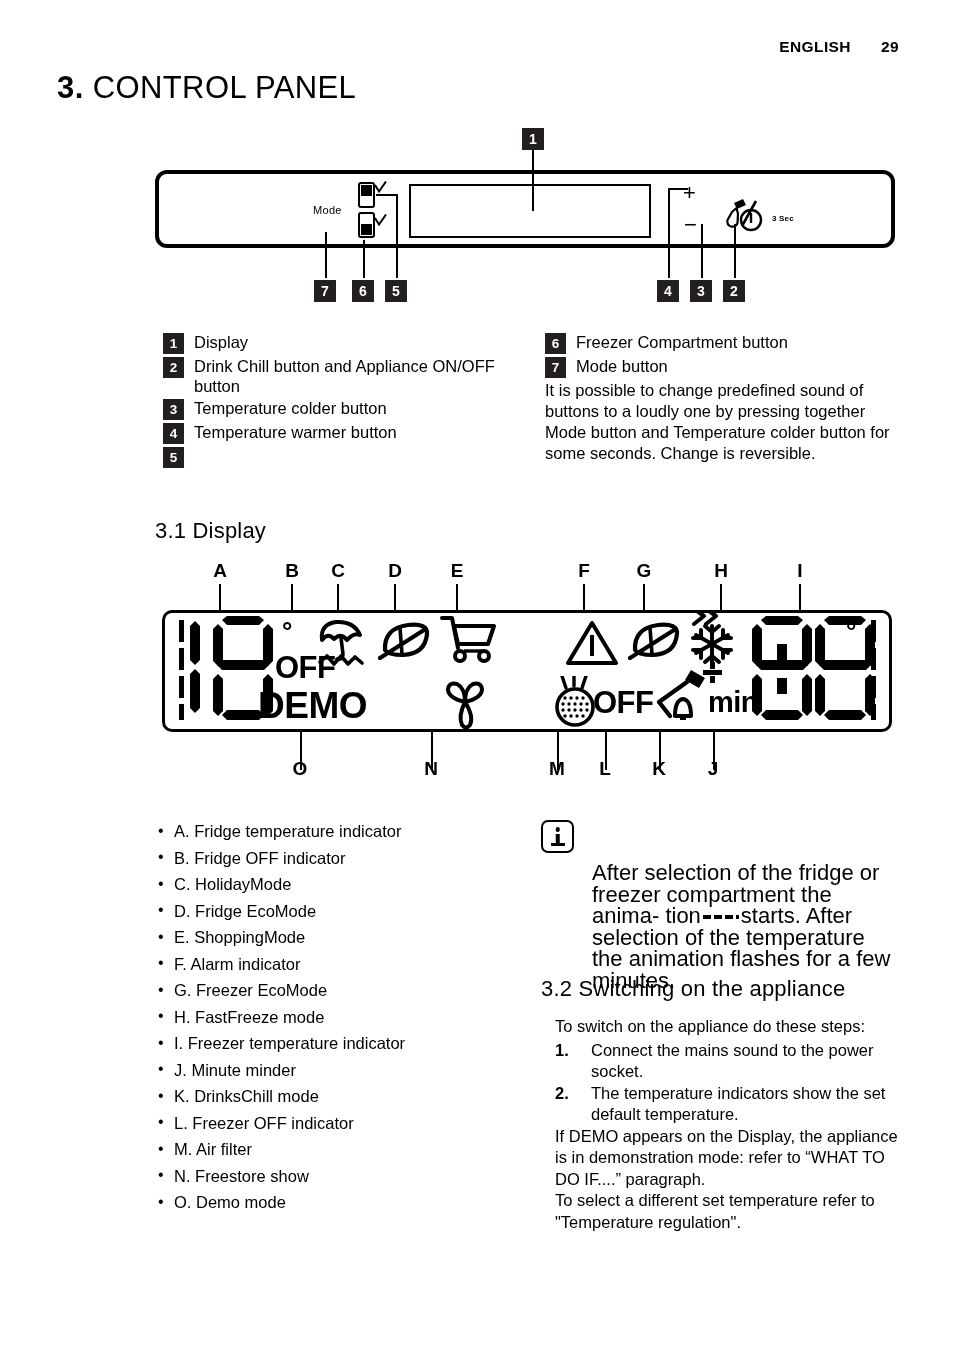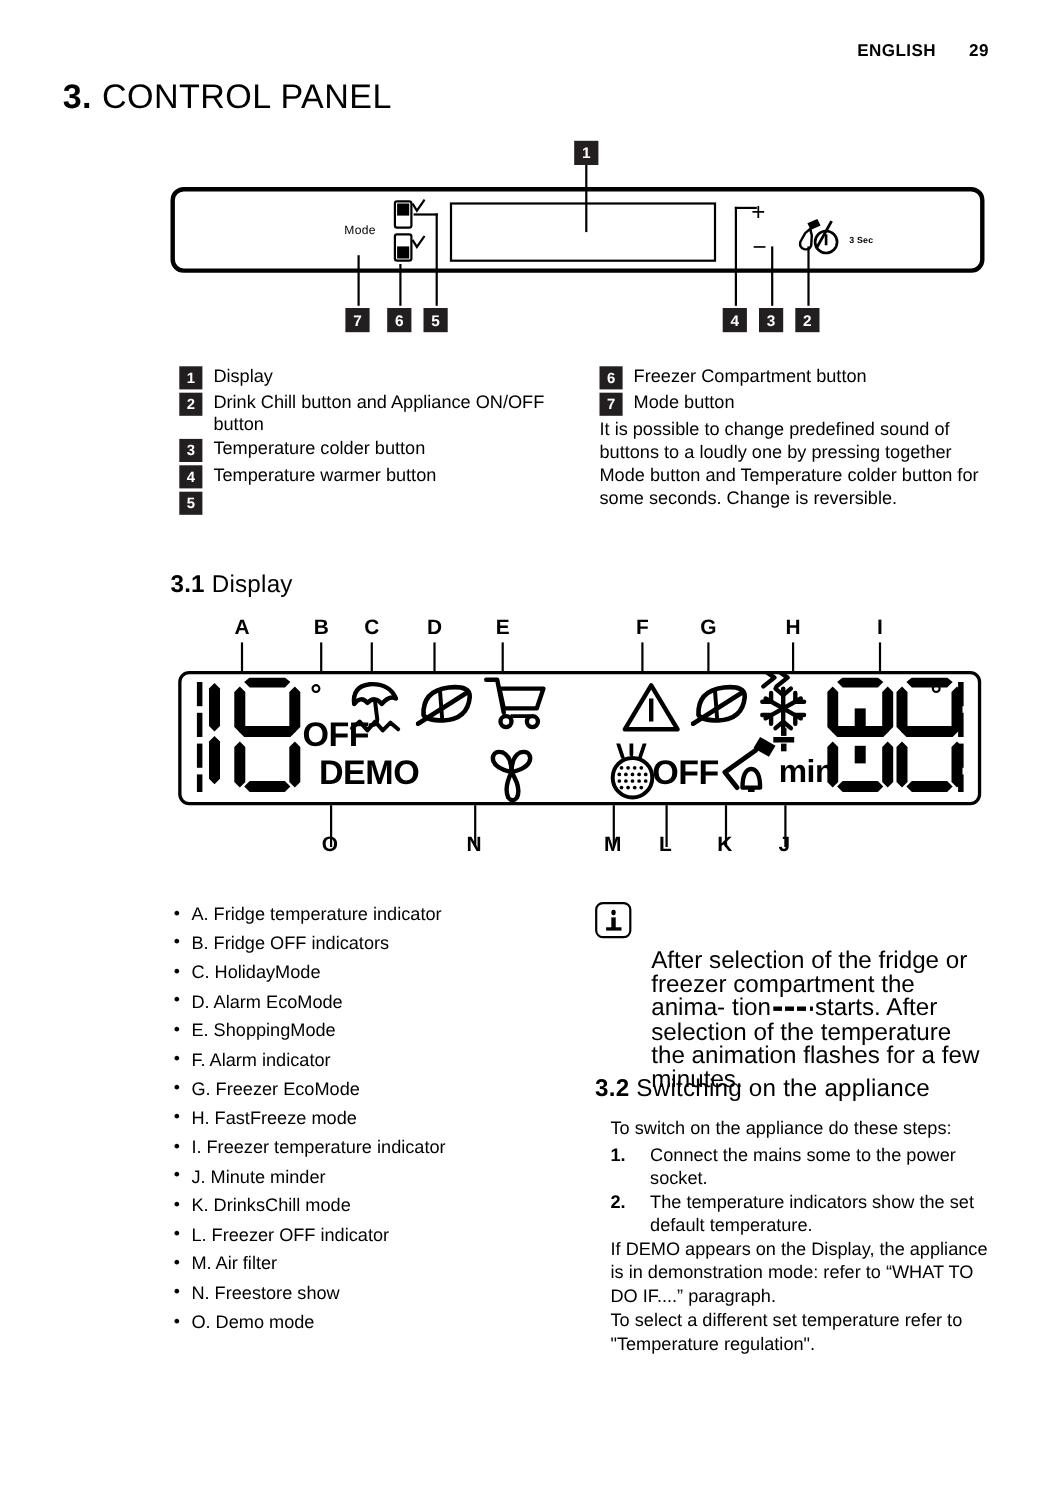--- a/index.html
+++ b/index.html
@@ -177,21 +177,21 @@
     line-height: 21px;
     margin-top: 1px;
   }
 
   
   .sub-title {
     font-size: 22px;
     font-weight: 300;
     letter-spacing: 0.2px;
   }
-  .sub-title .num { font-weight: bold; }
+  .sub-title .num { font-weight: normal; }
 
   
   .lcd-figure {
     position: absolute;
     top: 558px;
     left: 150px;
     width: 760px;
     height: 225px;
   }
   .lcd-body {
@@ -492,21 +492,21 @@
       <polygon points="36,54 31,49 36,44 78,44 83,49 78,54" fill="#000"></polygon>
       <polygon points="32,58 37,63 37,95 32,100 27,95 27,63" fill="#000"></polygon>
       <polygon points="82,58 87,63 87,95 82,100 77,95 77,63" fill="#000"></polygon>
       <polygon points="36,99 41,94 73,94 78,99 73,104 41,104" fill="#000"></polygon>
     </svg>
   </div>
   <div class="lcd-text" style="left:132px; top:58px; font-size:26px;">°</div>
 
   <div class="lcd-text" style="left:125px; top:92px; font-size:31px;">OFF</div>
 
-  <div class="lcd-text" style="left:140px; top:127px; font-size:31px;">DEMO</div>
+  <div class="lcd-text" style="left:108px; top:127px; font-size:37px;">DEMO</div>
 
   <div class="lcd-icon" style="left:166px; top:60px;">
     <svg viewBox="0 0 52 52" width="52" height="52">
       <path d="M6 22 Q4 6 20 4 Q38 3 44 17" fill="none" stroke="#000" stroke-width="4" stroke-linecap="round"></path>
       <path d="M6 22 Q12 14 18 21 Q25 14 31 22 Q38 14 44 17" fill="none" stroke="#000" stroke-width="4" stroke-linejoin="round"></path>
       <path d="M25 20 L27 36 Q27 42 21 41" fill="none" stroke="#000" stroke-width="3.6" stroke-linecap="round"></path>
       <path d="M4 44 L11 38 L18 46 L25 38 L32 46 L39 39 L46 45" fill="none" stroke="#000" stroke-width="3.6" stroke-linejoin="round" stroke-linecap="round"></path>
     </svg>
   </div>
 
@@ -655,23 +655,23 @@
   <div class="lcd-tick" style="left:509px; top:174px; height:38px;"></div>
   <div class="lcd-letter" style="left:509px; top:200px;">K</div>
 
   <div class="lcd-tick" style="left:563px; top:174px; height:38px;"></div>
   <div class="lcd-letter" style="left:563px; top:200px;">J</div>
 </div>
 
 <div class="bullets" style="top:818px; left:155px; width:350px;">
   <ul>
     <li>A. Fridge temperature indicator</li>
-    <li>B. Fridge OFF indicators</li>
+    <li>B. Fridge OFF indicator</li>
     <li>C. HolidayMode</li>
-    <li>D. Alarm EcoMode</li>
+    <li>D. Fridge EcoMode</li>
     <li>E. ShoppingMode</li>
     <li>F. Alarm indicator</li>
     <li>G. Freezer EcoMode</li>
     <li>H. FastFreeze mode</li>
     <li>I. Freezer temperature indicator</li>
     <li>J. Minute minder</li>
     <li>K. DrinksChill mode</li>
     <li>L. Freezer OFF indicator</li>
     <li>M. Air filter</li>
     <li>N. Freestore show</li>
@@ -695,21 +695,21 @@
 <div class="sub-title" style="position:absolute; top:976px; left:541px;">
   <span class="num">3.2</span>
   <span>Switching on the appliance</span>
 </div>
 
 <div class="body-text" style="position:absolute; top:1016px; left:541px; width:353px;">
   <div>To switch on the appliance do these steps:</div>
 
   <div class="step-row" style="margin-top:2px;">
     <div class="step-num">1.</div>
-    <div class="step-body">Connect the mains some to the power socket.</div>
+    <div class="step-body">Connect the mains sound to the power socket.</div>
   </div>
 
   <div class="step-row">
     <div class="step-num">2.</div>
     <div class="step-body">The temperature indicators show the set default temperature.</div>
   </div>
 
   <div>If DEMO appears on the Display, the appliance is in demonstration mode: refer to “WHAT TO DO IF....” paragraph.</div>
   <div>To select a different set temperature refer to "Temperature regulation".</div>
 </div>

